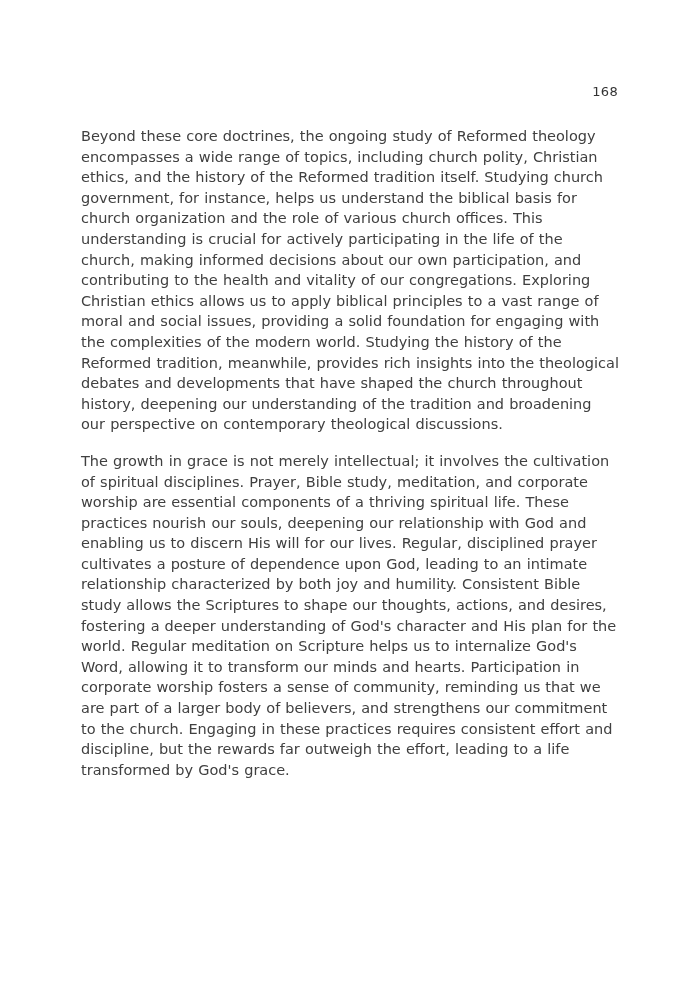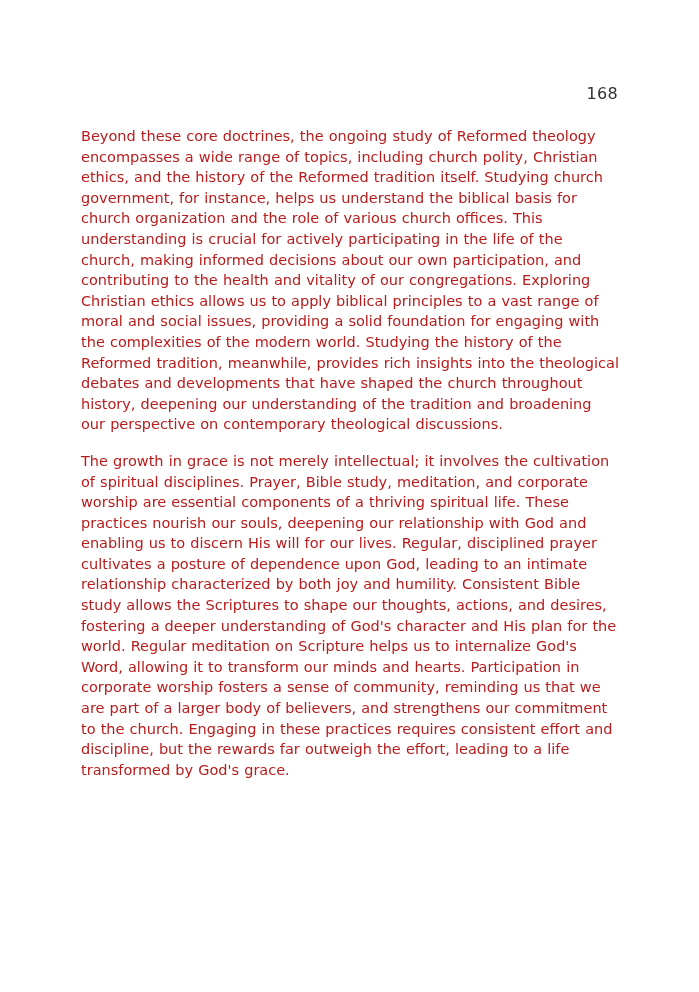--- a/index.html
+++ b/index.html
@@ -23,38 +23,38 @@
       left: 0;
       width: 699px;
       height: 992px;
       background: #ffffff;
     }
 
     .page-number {
       position: absolute;
       top: 84px;
       right: 81px;
-      font-size: 16px;
+      font-size: 13px;
       color: #333333;
       letter-spacing: 0.3px;
     }
 
     .content {
       position: absolute;
       top: 126px;
       left: 81px;
       width: 539px;
       text-align: left;
     }
 
     .content p {
       font-size: 14.5px;
       line-height: 20.6px;
       margin-bottom: 16px;
-      color: #b91c1c;
+      color: #404040;
       word-spacing: 0.5px;
     }
   </style>
 </head>
 <body>
 
 <div class="page">
   <div class="page-number">168</div>
 
   <div class="content">

